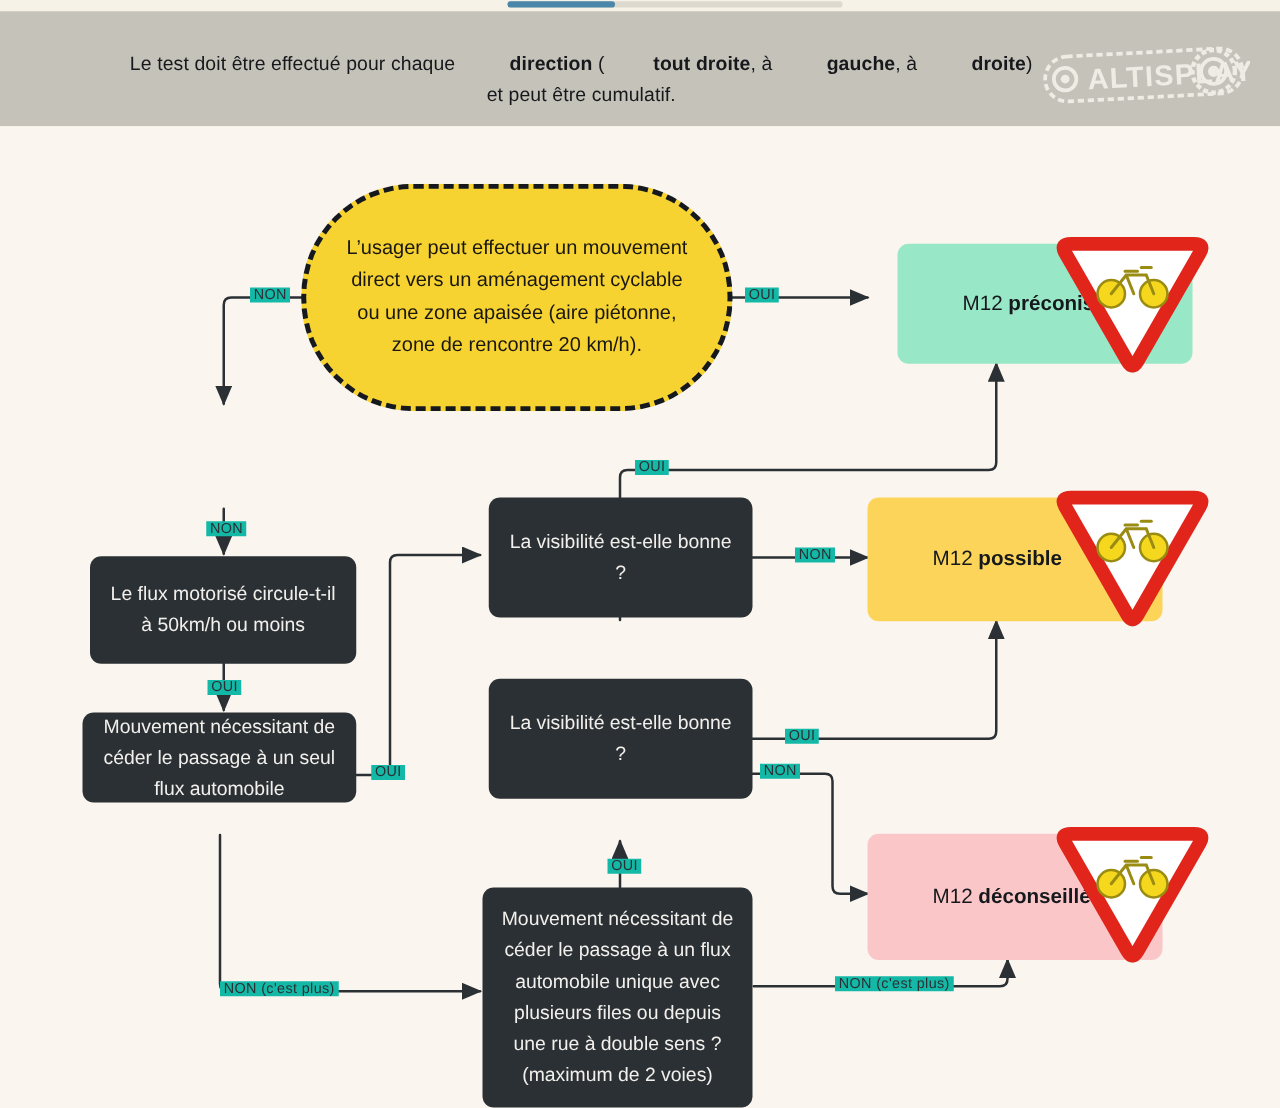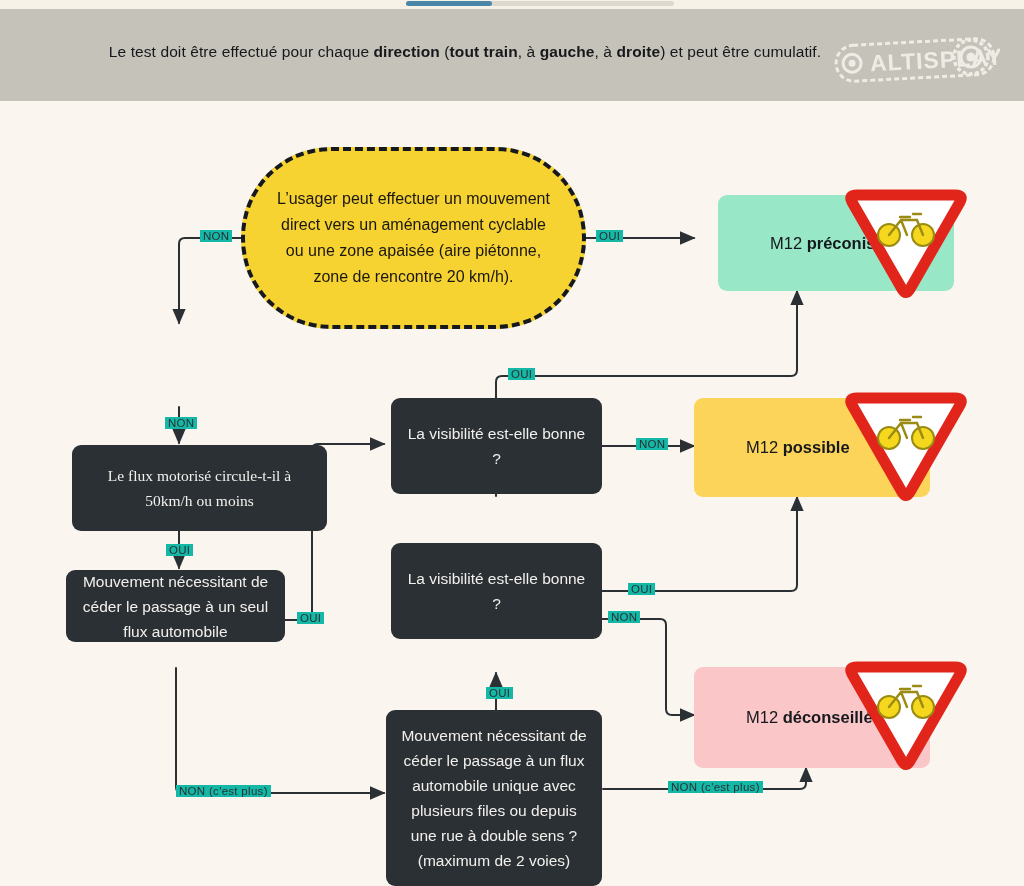--- a/index.html
+++ b/index.html
@@ -27,21 +27,21 @@
   .header{
     position:absolute;left:0;top:9px;width:1024px;height:92px;
     background:#c5c2ba;
   }
   .header-text{
     position:absolute;left:100px;top:30px;width:730px;
     text-align:center;
     font-size:15.5px;line-height:25px;color:#16181b;
     letter-spacing:.1px;
   }
-  .header-text b{font-weight:bold;}
+  .header-text b{font-weight:bold;margin-left:39px;}
   .logo{
     position:absolute;right:24px;top:26px;width:170px;height:50px;
   }
   
   .canvas{
     position:absolute;left:0;top:101px;width:1024px;height:785px;
     background:#faf6ef;
   }
   .svg-layer{position:absolute;left:0;top:0;width:1024px;height:785px;}
 
@@ -89,21 +89,21 @@
 </head>
 <body>
 
 <div class="topstrip">
   <div class="track"></div>
   <div class="fill"></div>
 </div>
 
 <div class="header">
   <div class="header-text">
-    <span id="hdr-rich"><span>Le test doit être effectué pour chaque </span><b>direction </b><span>(</span><b>tout train</b><span>, à </span><b>gauche</b><span>, à </span><b>droite</b><span>)</span><span> et peut être cumulatif.</span></span>
+    <span id="hdr-rich"><span>Le test doit être effectué pour chaque </span><b>direction </b><span>(</span><b>tout droite</b><span>, à </span><b>gauche</b><span>, à </span><b>droite</b><span>)</span><span> et peut être cumulatif.</span></span>
   </div>
   <div class="logo">
     <svg width="170" height="50" viewBox="0 0 170 50">
       <g transform="rotate(-3 85 25)">
         <rect x="6" y="7" width="158" height="36" rx="18" fill="none" stroke="#efece6" stroke-width="3" stroke-dasharray="5 3"></rect>
         <circle cx="22" cy="25" r="9" fill="none" stroke="#efece6" stroke-width="3"></circle>
         <circle cx="22" cy="25" r="3.5" fill="#efece6"></circle>
         <circle cx="141" cy="25" r="17" fill="none" stroke="#efece6" stroke-width="3.5" stroke-dasharray="4 2.4"></circle>
         <circle cx="141" cy="25" r="10" fill="none" stroke="#efece6" stroke-width="3"></circle>
         <circle cx="141" cy="25" r="4.5" fill="#efece6"></circle>
@@ -160,21 +160,21 @@
   <div class="elabel" style="left:628px;top:482px;">OUI</div>
   <div class="elabel" style="left:608px;top:510px;">NON</div>
   <div class="elabel" style="left:486px;top:586px;">OUI</div>
   <div class="elabel" style="left:668px;top:680px;">NON (c'est plus)</div>
 
   <div class="node decision" style="left:241px;top:46px;width:345px;height:182px;">
     <span>L’usager peut effectuer un mouvement direct vers un aménagement cyclable ou une zone apaisée (aire piétonne, zone de rencontre 20 km/h).</span>
   </div>
 
 
-  <div class="node dark" style="left:72px;top:344px;width:255px;height:86px;font-family:Liberation Serif, serif;">
+  <div class="node dark" style="left:72px;top:344px;width:213px;height:86px;">
     <span>Le flux motorisé circule-t-il à 50km/h ou moins</span>
   </div>
 
   <div class="node dark" style="left:66px;top:469px;width:219px;height:72px;">
     <span>Mouvement nécessitant de céder le passage à un seul flux automobile</span>
   </div>
 
   <div class="node dark" style="left:391px;top:297px;width:211px;height:96px;">
     <span>La visibilité est-elle bonne ?</span>
   </div>

